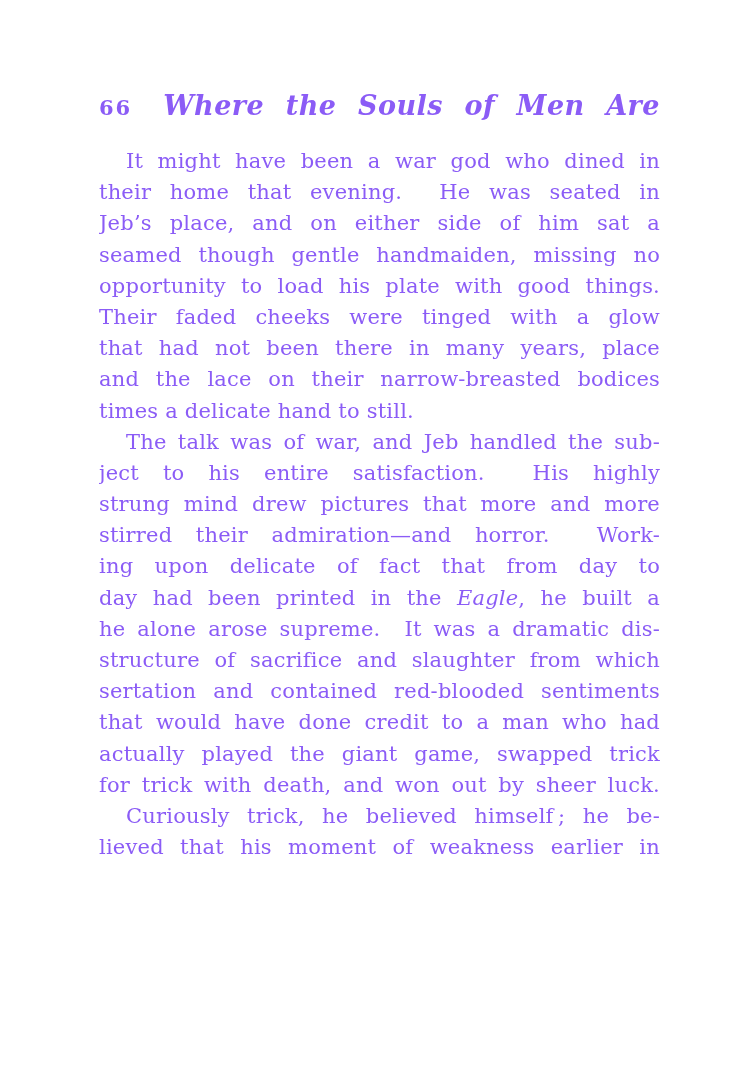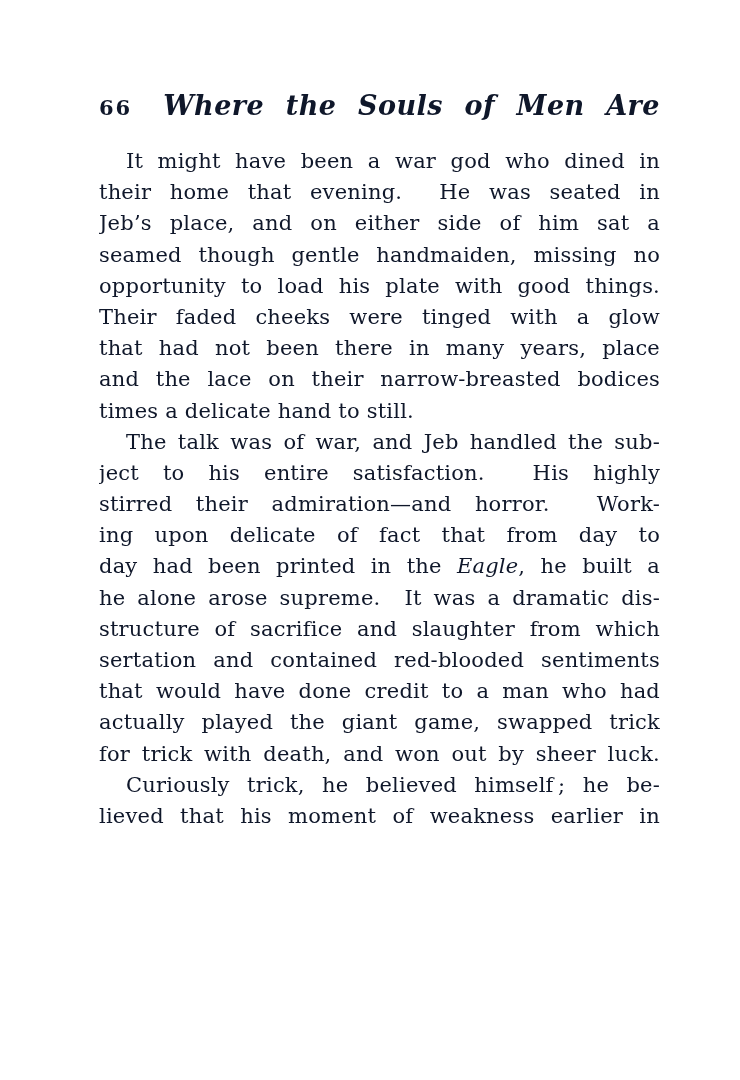--- a/index.html
+++ b/index.html
@@ -7,21 +7,21 @@
     padding: 0;
     background: #ffffff;
   }
   .page {
     position: relative;
     width: 740px;
     height: 1080px;
     background: #ffffff;
     overflow: hidden;
     font-family: "DejaVu Serif", "Liberation Serif", serif;
-    color: #0f172a;
+    color: #8b5cf6;
   }
   .content {
     position: absolute;
     left: 99px;
     top: 90px;
     width: 561px;
   }
   .running-head {
     display: flex;
     align-items: baseline;
@@ -103,20 +103,21 @@
         <span class="line j">opportunity to load his plate with good things.</span>
         <span class="line j">Their faded cheeks were tinged with a glow</span>
         <span class="line j">that had not been there in many years, place</span>
         <span class="line j">and the lace on their narrow-breasted bodices</span>
         <span class="line">times a delicate hand to still.</span>
       </p>
 
       <p class="para">
         <span class="line j indent">The talk was of war, and Jeb handled the sub-</span>
         <span class="line j">ject to his entire satisfaction.&nbsp; His highly</span>
+        <span class="line j">strung mind drew pictures that more and more</span>
         <span class="line j">stirred their admiration—and horror.&nbsp; Work-</span>
         <span class="line j">ing upon delicate of fact that from day to</span>
         <span class="line j"><span>day had been printed in the </span><i>Eagle</i><span>, he built a</span></span>
         <span class="line j">he alone arose supreme.&nbsp; It was a dramatic dis-</span>
         <span class="line j">structure of sacrifice and slaughter from which</span>
         <span class="line j">sertation and contained red-blooded sentiments</span>
         <span class="line j">that would have done credit to a man who had</span>
         <span class="line j">actually played the giant game, swapped trick</span>
         <span class="line j">for trick with death, and won out by sheer luck.</span>
       </p>

